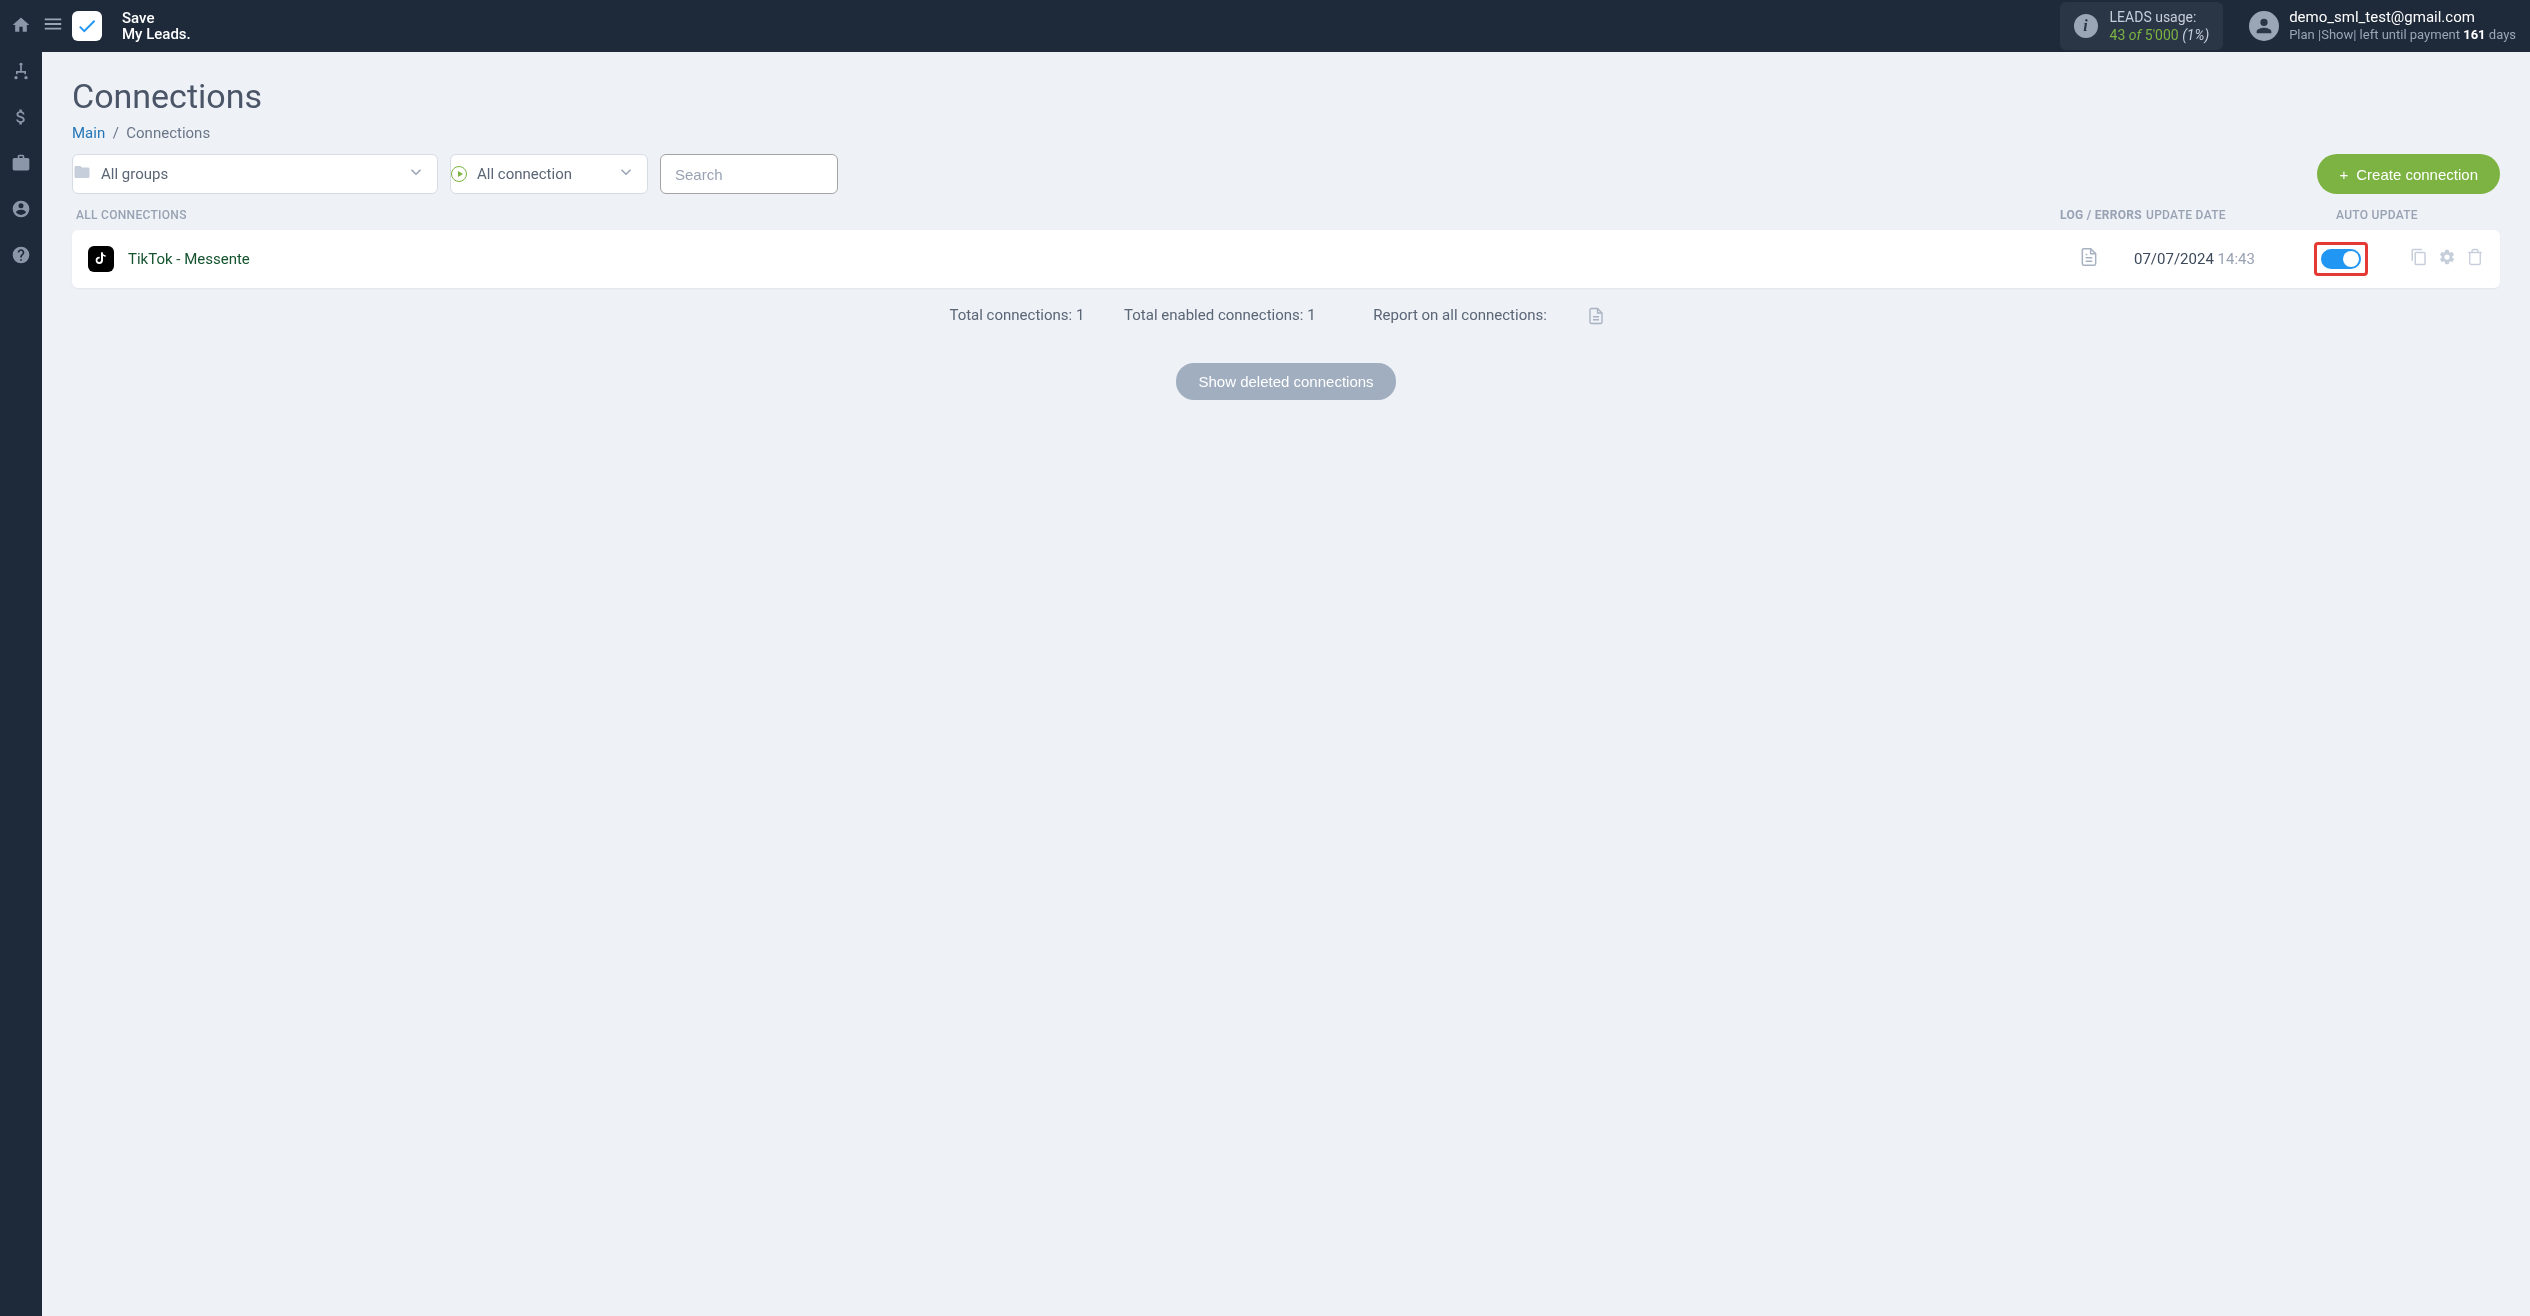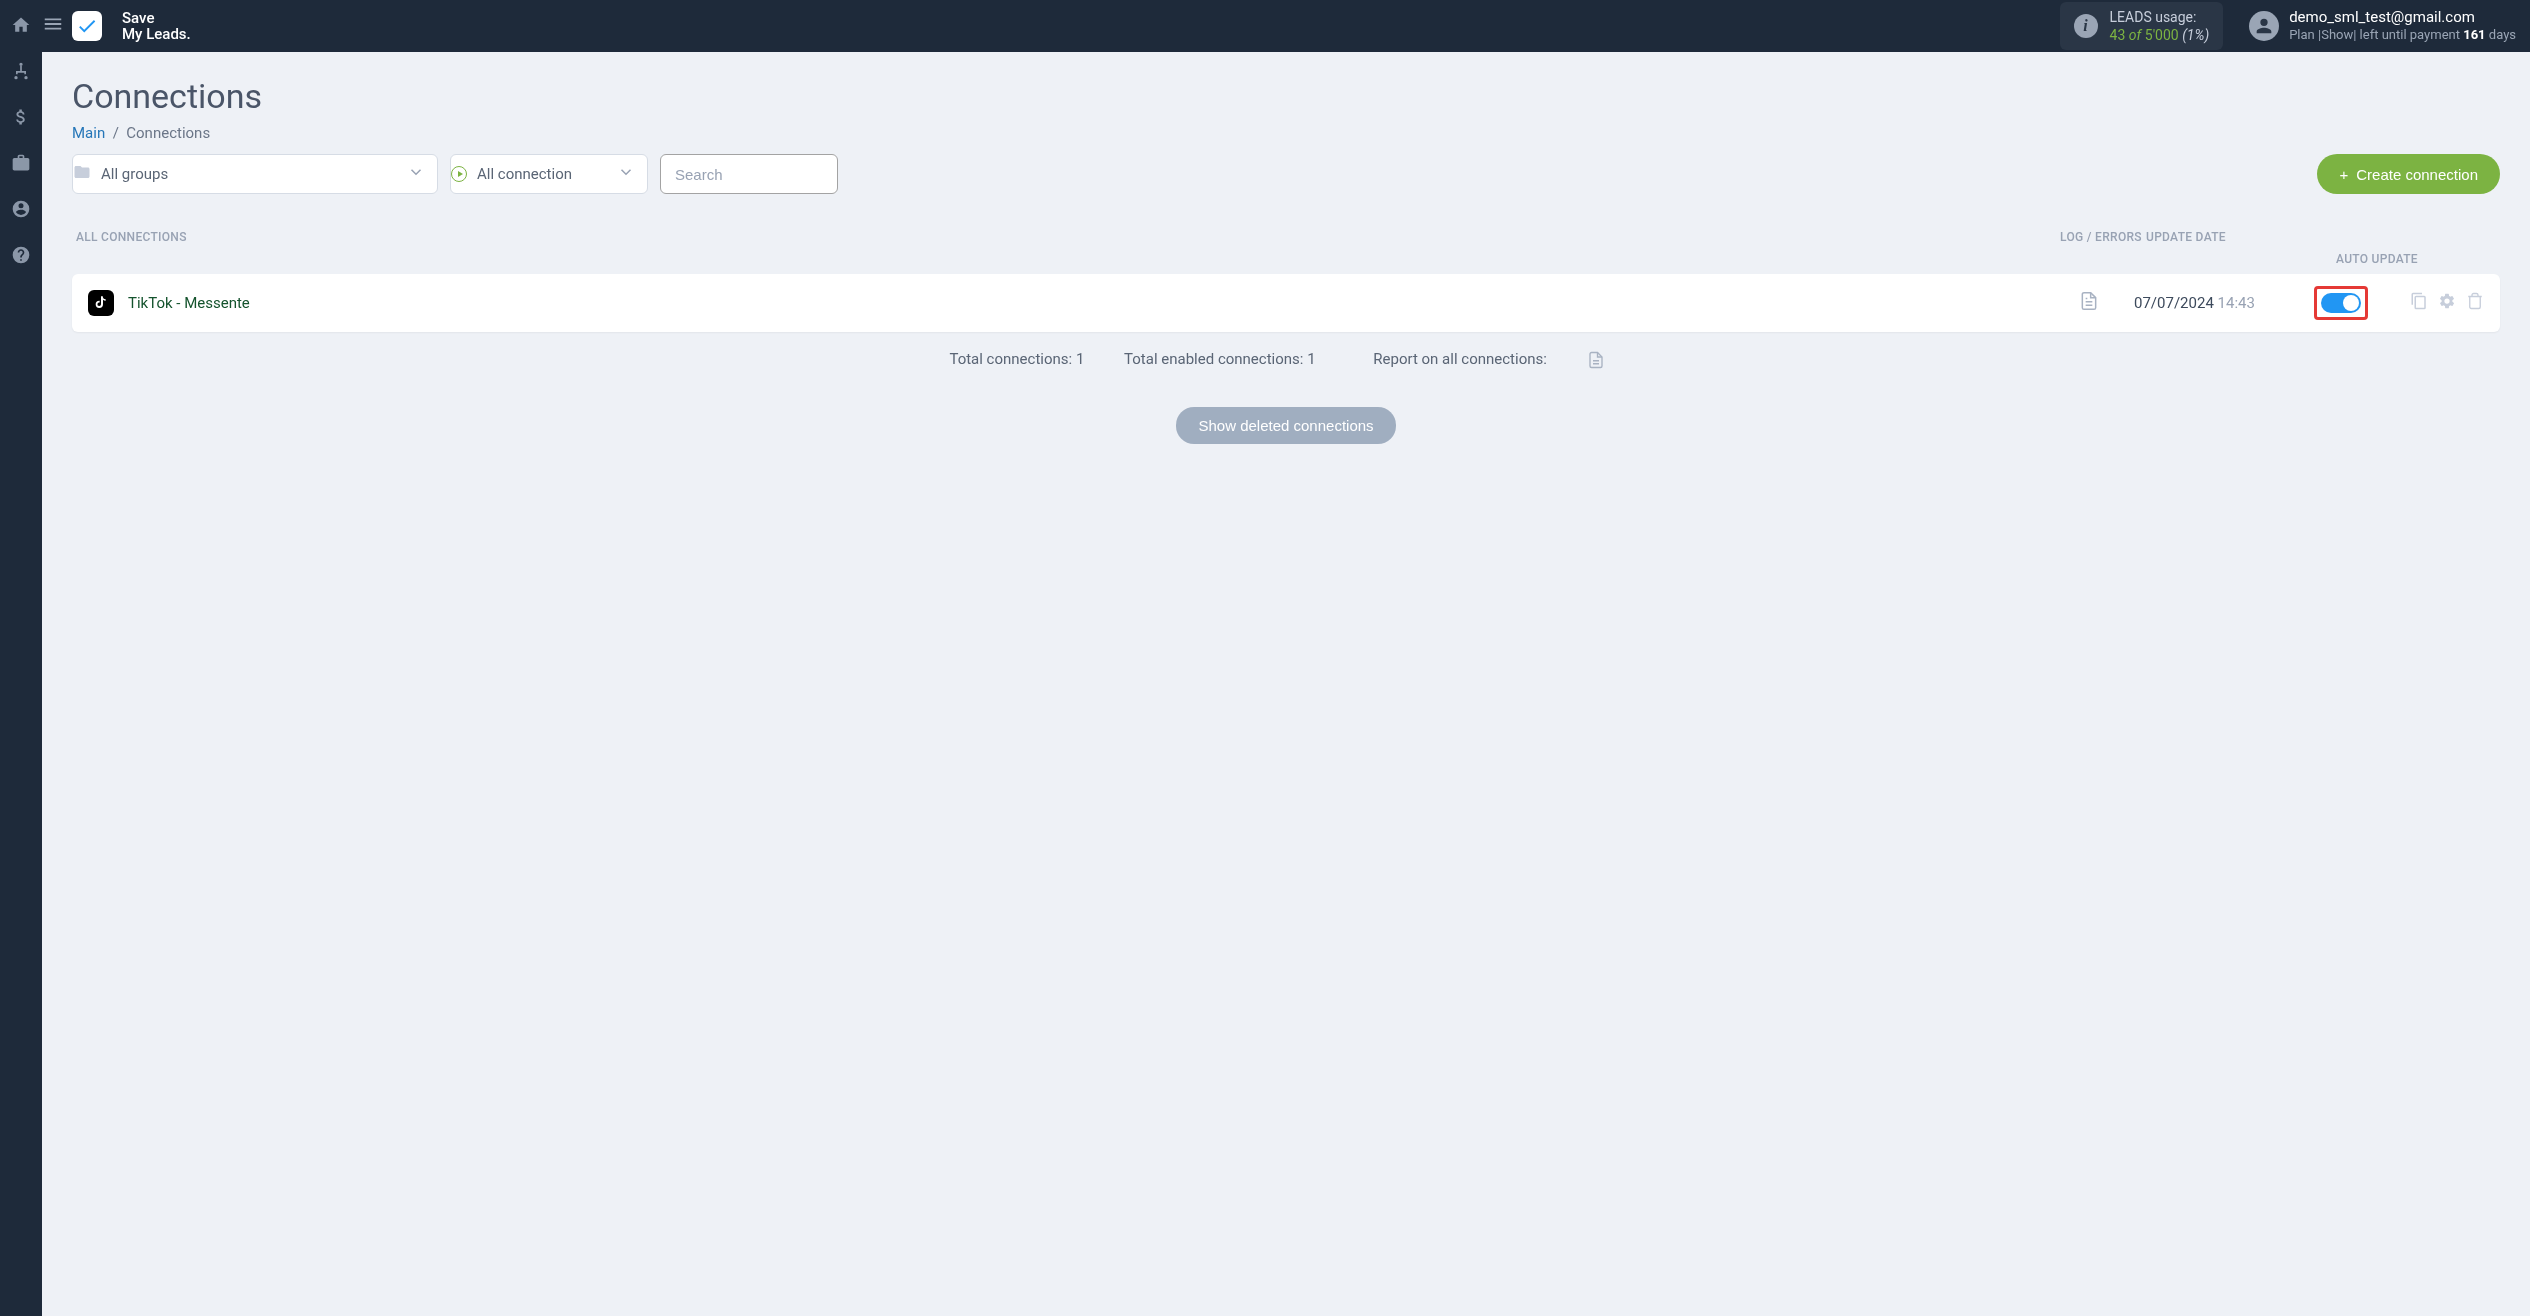--- a/index.html
+++ b/index.html
@@ -33,23 +33,23 @@
 .filter-chevron { position:absolute; right:12px; color:#98a2b3; }
 .folder-ico { color:#c7cedb; margin-right:10px; }
 .play-ico { width:16px; height:16px; border:1.5px solid #7cb342; border-radius:50%; margin-right:10px; display:inline-flex; align-items:center; justify-content:center; }
 .play-ico::after { content:''; border-left:5px solid #7cb342; border-top:3px solid transparent; border-bottom:3px solid transparent; margin-left:2px; }
 .search-inp { height:40px; width:178px; background:#fff; border:1px solid #a3a3a3; border-radius:6px; padding:0 14px; font-size:15px; color:#5a6575; outline:none; }
 .search-inp::placeholder { color:#98a2b3; }
 .filters-spacer { flex:1; }
 .create-btn { height:40px; background:#7cb342; color:#fff; border:none; border-radius:20px; padding:0 22px; font-size:15px; display:flex; align-items:center; gap:8px; cursor:pointer; }
 .table-header { display:flex; align-items:center; padding:0 4px 8px 4px; font-size:12px; font-weight:500; color:#98a2b3; letter-spacing:0.3px; }
 .th-name { flex:1; }
-.th-log { width:90px; text-align:center; }
+.th-log { width:90px; text-align:center;font-weight:bold; }
 .th-date { width:180px; }
-.th-auto { width:170px; padding-left:10px;margin-top:44px; }
+.th-auto { width:170px; padding-left:10px; }
 .conn-row { background:#fff; border-radius:6px; padding:12px 16px; display:flex; align-items:center; box-shadow:0 1px 2px rgba(0,0,0,0.05); }
 .conn-icon { width:26px; height:26px; background:#000; border-radius:6px; display:flex; align-items:center; justify-content:center; margin-right:14px; }
 .conn-name { color:#14532d; font-size:15px; flex:1; cursor:pointer; }
 .log-ico { width:90px; text-align:center; color:#a8b2c2; cursor:pointer; }
 .date-cell { width:180px; font-size:15px; }
 .date-time { color:#98a2b3; }
 .auto-cell { width:90px; display:flex; align-items:center; }
 .toggle-wrap { border:3px solid #e53935; padding:4px; border-radius:4px; }
 .toggle { width:40px; height:20px; background:#2196f3; border-radius:10px; position:relative; cursor:pointer; }
 .toggle::after { content:''; position:absolute; width:16px; height:16px; background:#fff; border-radius:50%; top:2px; right:2px; }

